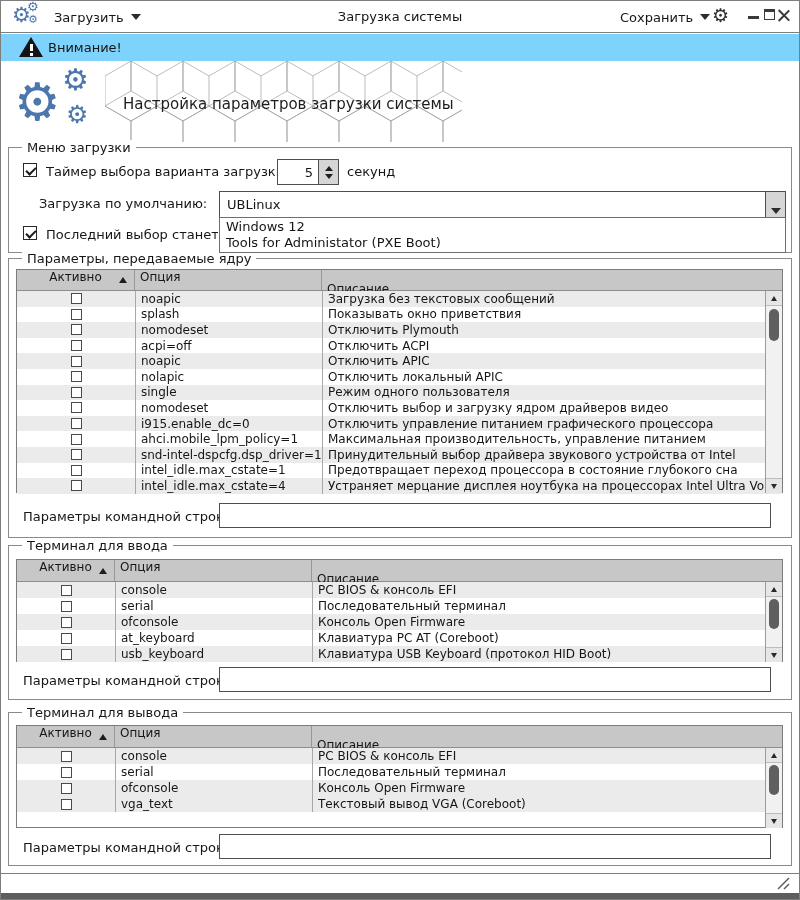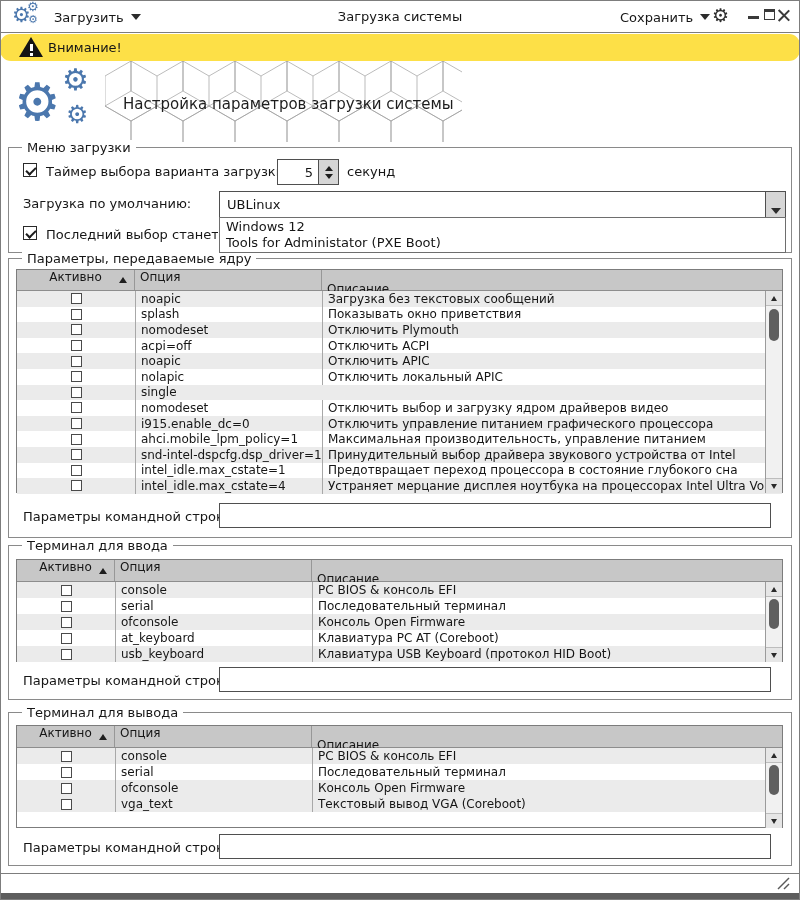--- a/index.html
+++ b/index.html
@@ -21,21 +21,21 @@
   .tri-down { width:0; height:0; border-left:5px solid transparent; border-right:5px solid transparent; border-top:6px solid #2c2c2c; }
   .tb-gear { position:absolute; left:712px; top:4px; font-size:19px; color:#2e2e2e; }
   .wbtn-min { position:absolute; left:748px; top:16px; width:11px; height:3px; background:#3a3a3a; }
   .wbtn-max { position:absolute; left:764px; top:9px; width:11px; height:11px; border:1.5px solid #3a3a3a; border-top:3px solid #3a3a3a; background:#fff; }
   .wbtn-close { position:absolute; left:778px; top:9px; width:12px; height:12px; }
   .wbtn-close::before,.wbtn-close::after { content:""; position:absolute; left:5px; top:-1px; width:1.6px; height:15px; background:#3a3a3a; }
   .wbtn-close::before { transform:rotate(45deg); }
   .wbtn-close::after { transform:rotate(-45deg); }
 
   
-  .warnbar { position:absolute; left:0; top:34px; width:800px; height:27px; background:#fde047;border-radius:11px; }
+  .warnbar { position:absolute; left:0; top:34px; width:800px; height:27px; background:#7dd3fc; }
   .warn-icon { position:absolute; left:19px; top:3px; width:0; height:0; border-left:12px solid transparent; border-right:12px solid transparent; border-bottom:20px solid #141414; }
   .warn-icon::after { content:""; position:absolute; left:-1.5px; top:7px; width:3px; height:7px; background:#fff; }
   .warn-icon::before { content:""; position:absolute; left:-1.5px; top:16px; width:3px; height:3px; background:#fff; z-index:1; }
   .warn-text { position:absolute; left:48px; top:6px; font-size:13px; }
 
   
   .hexwrap { position:absolute; left:105px; top:61px; width:357px; height:81px; }
   .hdr-gears { position:absolute; left:14px; top:64px; width:95px; height:78px; color:#4b77ad; }
   .hdr-gears .g1 { position:absolute; left:0px; top:8px; font-size:52px; }
   .hdr-gears .g2 { position:absolute; left:48px; top:-2px; font-size:30px; }
@@ -178,21 +178,21 @@
     <span class="flabel" style="left:37px;top:16px;">Таймер выбора варианта загрузки</span>
     <div class="spin">
       <div class="spin-val">5</div>
       <div class="spin-btn">
         <span class="tri-up-s"></span>
         <span class="tri-dn-s"></span>
       </div>
     </div>
     <span class="flabel" style="left:338px;top:16px;">секунд</span>
 
-    <span class="flabel" style="left:14px;top:48px;">Загрузка по умолчанию:</span>
+    <span class="flabel" style="left:30px;top:48px;">Загрузка по умолчанию:</span>
     <div class="combo">
       <span class="combo-val">UBLinux</span>
       <div class="combo-btn">
         <span class="tri-down"></span>
       </div>
     </div>
 
     <span class="cb cb-lg cb-checked" style="position:absolute;left:14px;top:78px;"></span>
     <span class="flabel" style="left:37px;top:79px;white-space:nowrap;overflow:hidden;width:172px;">Последний выбор станет выб</span>
 
@@ -254,20 +254,21 @@
               <span class="cb cb-sm"></span>
             </div>
             <div class="c-opt">nolapic</div>
             <div class="c-desc">Отключить локальный APIC</div>
           </div>
           <div class="trow r-odd">
             <div class="c-act">
               <span class="cb cb-sm"></span>
             </div>
             <div class="c-opt">single</div>
+            <div class="c-desc">Режим одного пользователя</div>
           </div>
           <div class="trow r-even">
             <div class="c-act">
               <span class="cb cb-sm"></span>
             </div>
             <div class="c-opt">nomodeset</div>
             <div class="c-desc">Отключить выбор и загрузку ядром драйверов видео</div>
           </div>
           <div class="trow r-odd">
             <div class="c-act">

